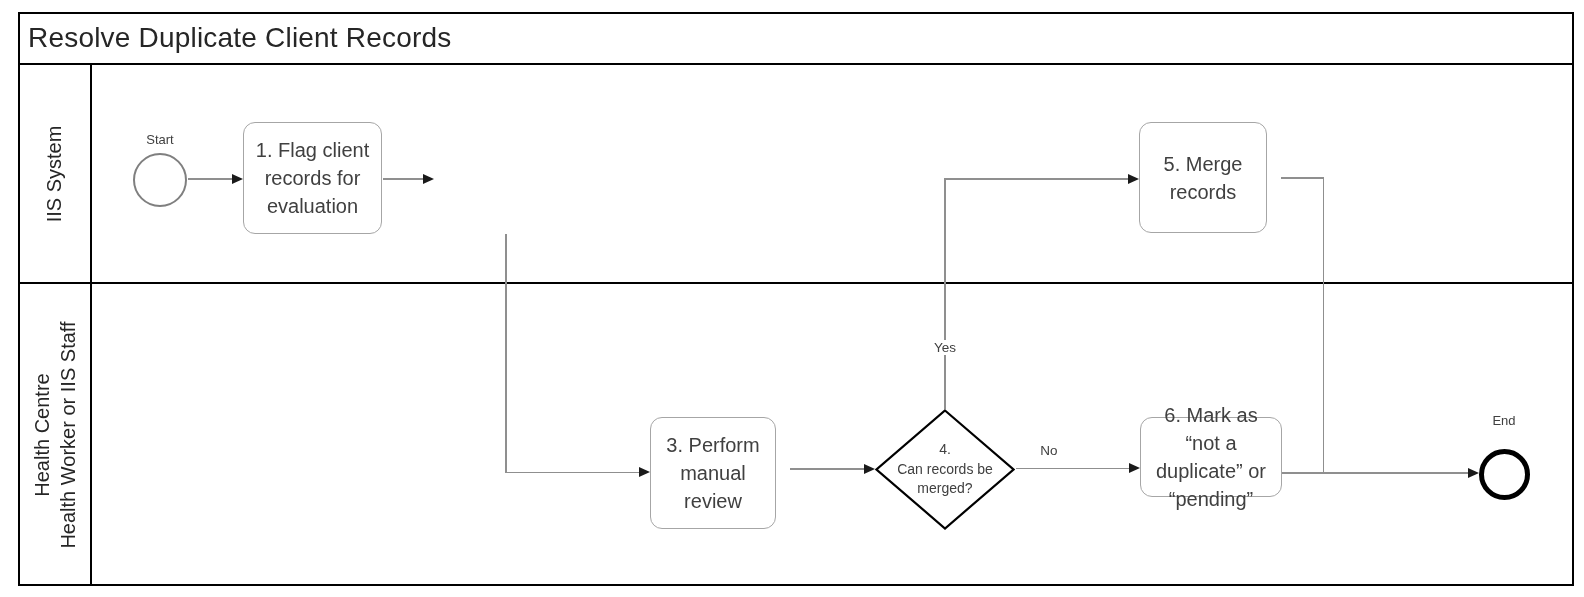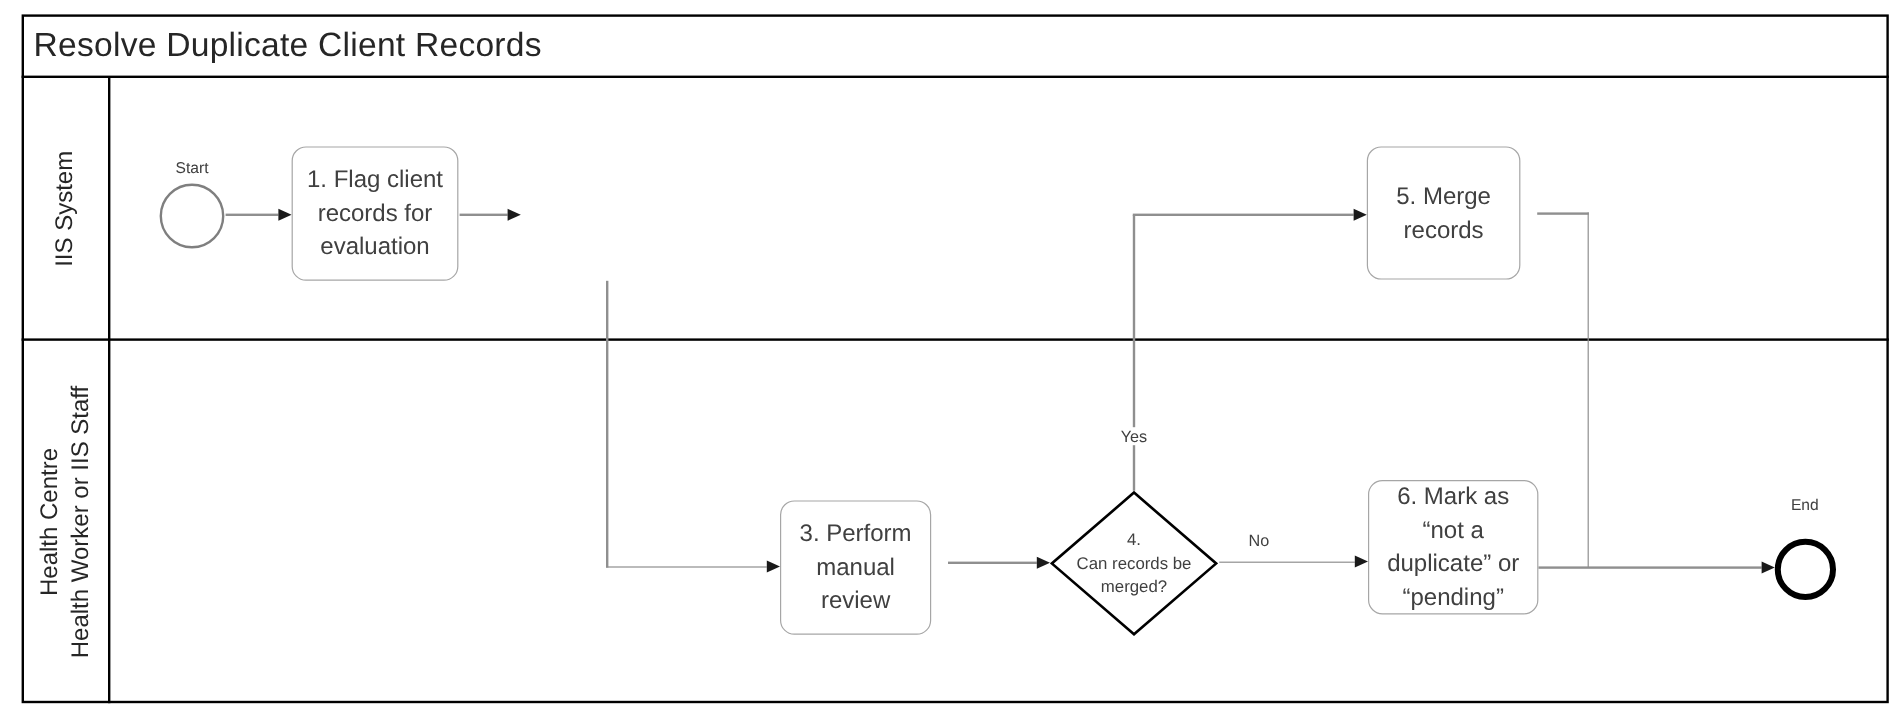--- a/index.html
+++ b/index.html
@@ -80,21 +80,21 @@
     text-align: center;
     font-size: 20px;
     line-height: 1.4;
     color: #404040;
     padding: 8px 10px;
   }
   #task1 { left: 243px; top: 122px; width: 139px; height: 112px; }
   #task2 { left: 434px; top: 122px; width: 139px; height: 112px; }
   #task5 { left: 1139px; top: 122px; width: 128px; height: 111px; }
   #task3 { left: 650px; top: 417px; width: 126px; height: 112px; }
-  #task6 { left: 1140px; top: 400px; width: 142px; height: 112px; }
+  #task6 { left: 1140px; top: 417px; width: 142px; height: 80px; }
 
   .event-circle {
     position: absolute;
     border-radius: 50%;
     background: #ffffff;
   }
   #start-circle {
     left: 133px; top: 153px;
     width: 54px; height: 54px;
     border: 2px solid #7f7f7f;
@@ -147,21 +147,21 @@
     border-left: 11px solid #1a1a1a;
   }
   .edge-label {
     position: absolute;
     background: #ffffff;
     text-align: center;
     font-size: 13.5px;
     color: #404040;
     padding: 0 3px;
   }
-  #yes-label { left: 923px; top: 356px; width: 44px; }
+  #yes-label { left: 923px; top: 340px; width: 44px; }
   #no-label  { left: 1030px; top: 443px; width: 38px; }
 </style>
 </head>
 <body>
 
 <div id="canvas">
 
   <div class="frame"></div>
   <div class="title-band">
     <div class="title">Resolve Duplicate Client Records</div>

